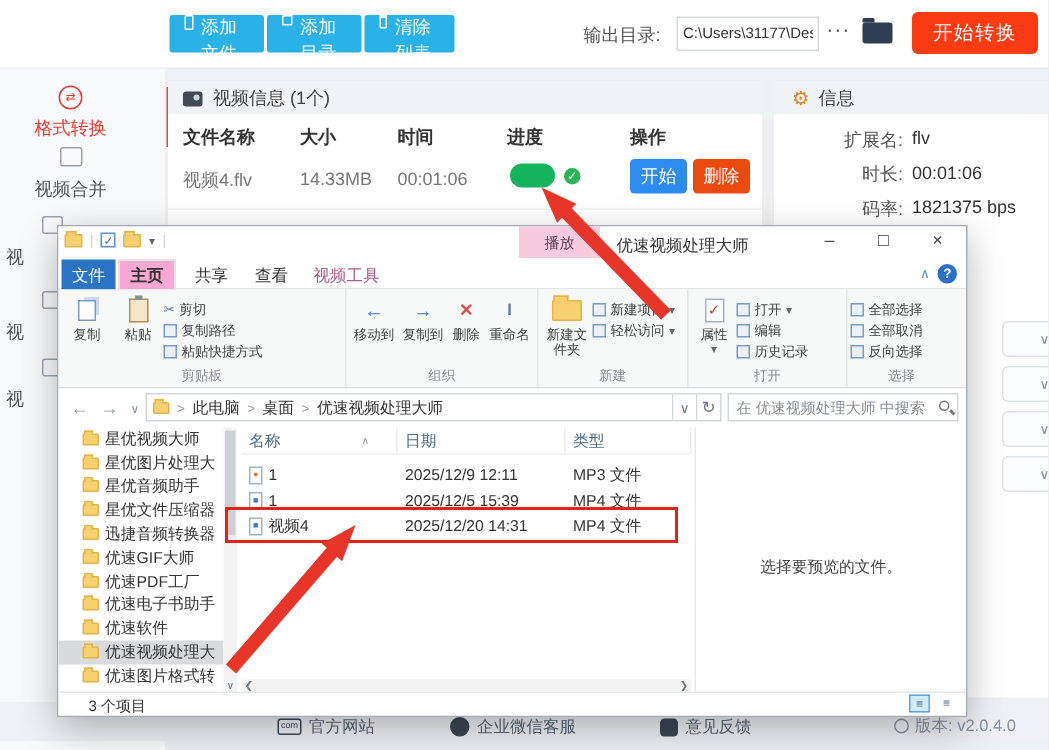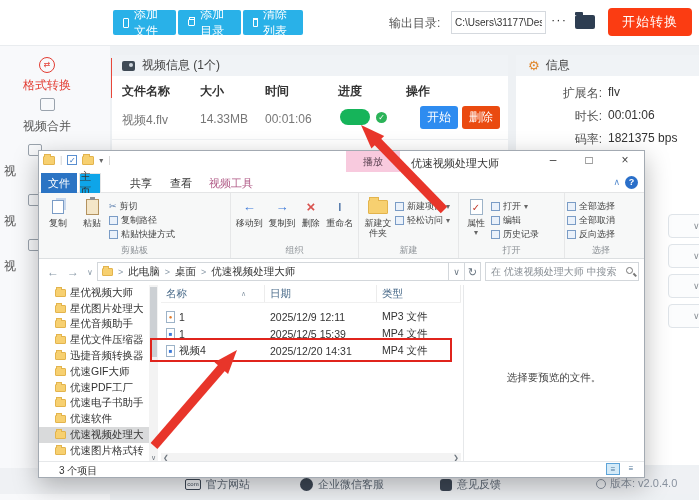--- a/index.html
+++ b/index.html
@@ -3,21 +3,21 @@
 <meta charset="utf-8">
 <style>
   * { margin:0; padding:0; box-sizing:border-box; }
   html,body { background:#dfe3e8; }
   body { font-family:"Liberation Sans","DejaVu Sans",sans-serif; }
   .stage { position:relative; width:699px; height:500px; overflow:hidden; background:#eef1f4; }
 
   
   .topbar { position:absolute; left:0; top:0; width:699px; height:46px; background:#ffffff; border-bottom:1px solid #e9ecef; }
   .btn-blue { position:absolute; top:10px; height:25px; background:#29b1e8; color:#fff; font-size:12px;
-              display:flex; align-items:center; gap:5px; padding:0 10px; border-radius:2px; cursor:pointer; }
+              display:flex; align-items:flex-start; gap:5px; padding:0 10px; border-radius:2px; cursor:pointer; }
   .mini-doc { width:8px; height:10px; border:1px solid #fff; border-radius:1px; background:transparent; }
   .mini-folder { width:10px; height:7px; border:1px solid #fff; border-radius:1px; position:relative; }
   .mini-folder::before { content:""; position:absolute; top:-3px; left:0; width:4px; height:2px; border:1px solid #fff; border-bottom:none; }
   .mini-trash { width:7px; height:9px; border:1px solid #fff; border-top:2px solid #fff; border-radius:0 0 1px 1px; }
   .out-label { position:absolute; left:389px; top:15px; font-size:12px; color:#555; }
   .out-input { position:absolute; left:451px; top:11px; width:95px; height:23px; border:1px solid #d5d9de; background:#fff;
                font-size:10px; color:#333; padding:0 3px; font-family:"Liberation Sans","DejaVu Sans",sans-serif; }
   .out-more { position:absolute; left:551px; top:12px; font-size:13px; color:#333; letter-spacing:1px; cursor:pointer; }
   .dark-folder { position:absolute; left:575px; top:15px; width:20px; height:14px; background:#2e3e52; border-radius:2px; cursor:pointer; }
   .dark-folder::before { content:""; position:absolute; top:-3px; left:0; width:8px; height:3px; background:#2e3e52; border-radius:1px 1px 0 0; }
@@ -73,21 +73,21 @@
   .qat-check { width:10px; height:10px; border:1px solid #5a8fd0; color:#2e6fc0; font-size:8px; line-height:9px; text-align:center; }
   .qat-sep { color:#ccc; }
   .ctx-tab { position:absolute; left:307px; top:0; width:54px; height:21px; background:#f8cade; color:#5c4453; font-size:10px;
              display:flex; align-items:center; justify-content:center; }
   .wtitle { position:absolute; left:372px; top:5px; font-size:11px; color:#333; }
   .wctl { position:absolute; top:2px; width:30px; height:18px; text-align:center; font-size:12px; color:#444; cursor:pointer; }
 
   .tabrow { position:absolute; left:0; top:22px; width:100%; height:20px; background:#fff; border-bottom:1px solid #e4e5e6; font-size:11px; }
   .rtab { position:absolute; top:0; height:20px; display:flex; align-items:center; justify-content:center; color:#333; cursor:pointer; }
   .tab-file { left:2px; width:36px; background:#2b74c4; color:#fff; }
-  .tab-home { left:40px; width:22px; background:#0ea5e9; border:1px solid #e4e5e6; border-bottom:1px solid #f7f8f8; height:21px; }
+  .tab-home { left:40px; width:38px; background:#f9a8d4; border:1px solid #e4e5e6; border-bottom:1px solid #f7f8f8; height:21px;font-weight:bold; }
   .tab-video { color:#b05a86; }
   .rib-collapse { position:absolute; right:24px; top:4px; color:#5a8fd0; font-size:9px; cursor:pointer; }
   .help-dot { position:absolute; right:6px; top:3px; width:13px; height:13px; background:#2a6fc9; color:#fff; border-radius:50%;
               font-size:9px; font-weight:bold; text-align:center; line-height:13px; cursor:pointer; }
 
   .ribbon { position:absolute; left:0; top:42px; width:100%; height:66px; background:#f7f8f8; border-bottom:1px solid #dcdfe1; display:flex; }
   .rgroup { position:relative; height:65px; border-right:1px solid #e6e7e8; display:flex; align-items:flex-start; padding:2px 2px 0 2px; }
   .glabel { position:absolute; bottom:1px; left:0; right:0; text-align:center; color:#8b9095; font-size:9px; }
   .rb-big { width:34px; display:flex; flex-direction:column; align-items:center; font-size:9px; color:#444; text-align:center; line-height:1.15; cursor:pointer; }
   .rb-big .ric { width:22px; height:20px; margin:2px 0 1px 0; display:flex; align-items:center; justify-content:center; }
@@ -206,21 +206,21 @@
 
   <div class="panel-main"></div>
   <div class="vbar">
     <span class="ic-video-info"></span>
     <span>视频信息 (1个)</span>
   </div>
   <span class="thead" style="left:122px;">文件名称</span>
   <span class="thead" style="left:200px;">大小</span>
   <span class="thead" style="left:265px;">时间</span>
   <span class="thead" style="left:338px;">进度</span>
-  <span class="thead" style="left:406px;">操作</span>
+  <span class="thead" style="left:420px;">操作</span>
 
   <span class="tcell" style="left:122px;">视频4.flv</span>
   <span class="tcell" style="left:200px;">14.33MB</span>
   <span class="tcell" style="left:265px;">00:01:06</span>
   <span class="pill"></span>
   <span class="pcheck">✓</span>
   <div class="btn-row" style="left:420px;background:#2e8cf0;">开始</div>
   <div class="btn-row" style="left:462px;background:#ea4a10;">删除</div>
   <div class="row-sep"></div>
 

